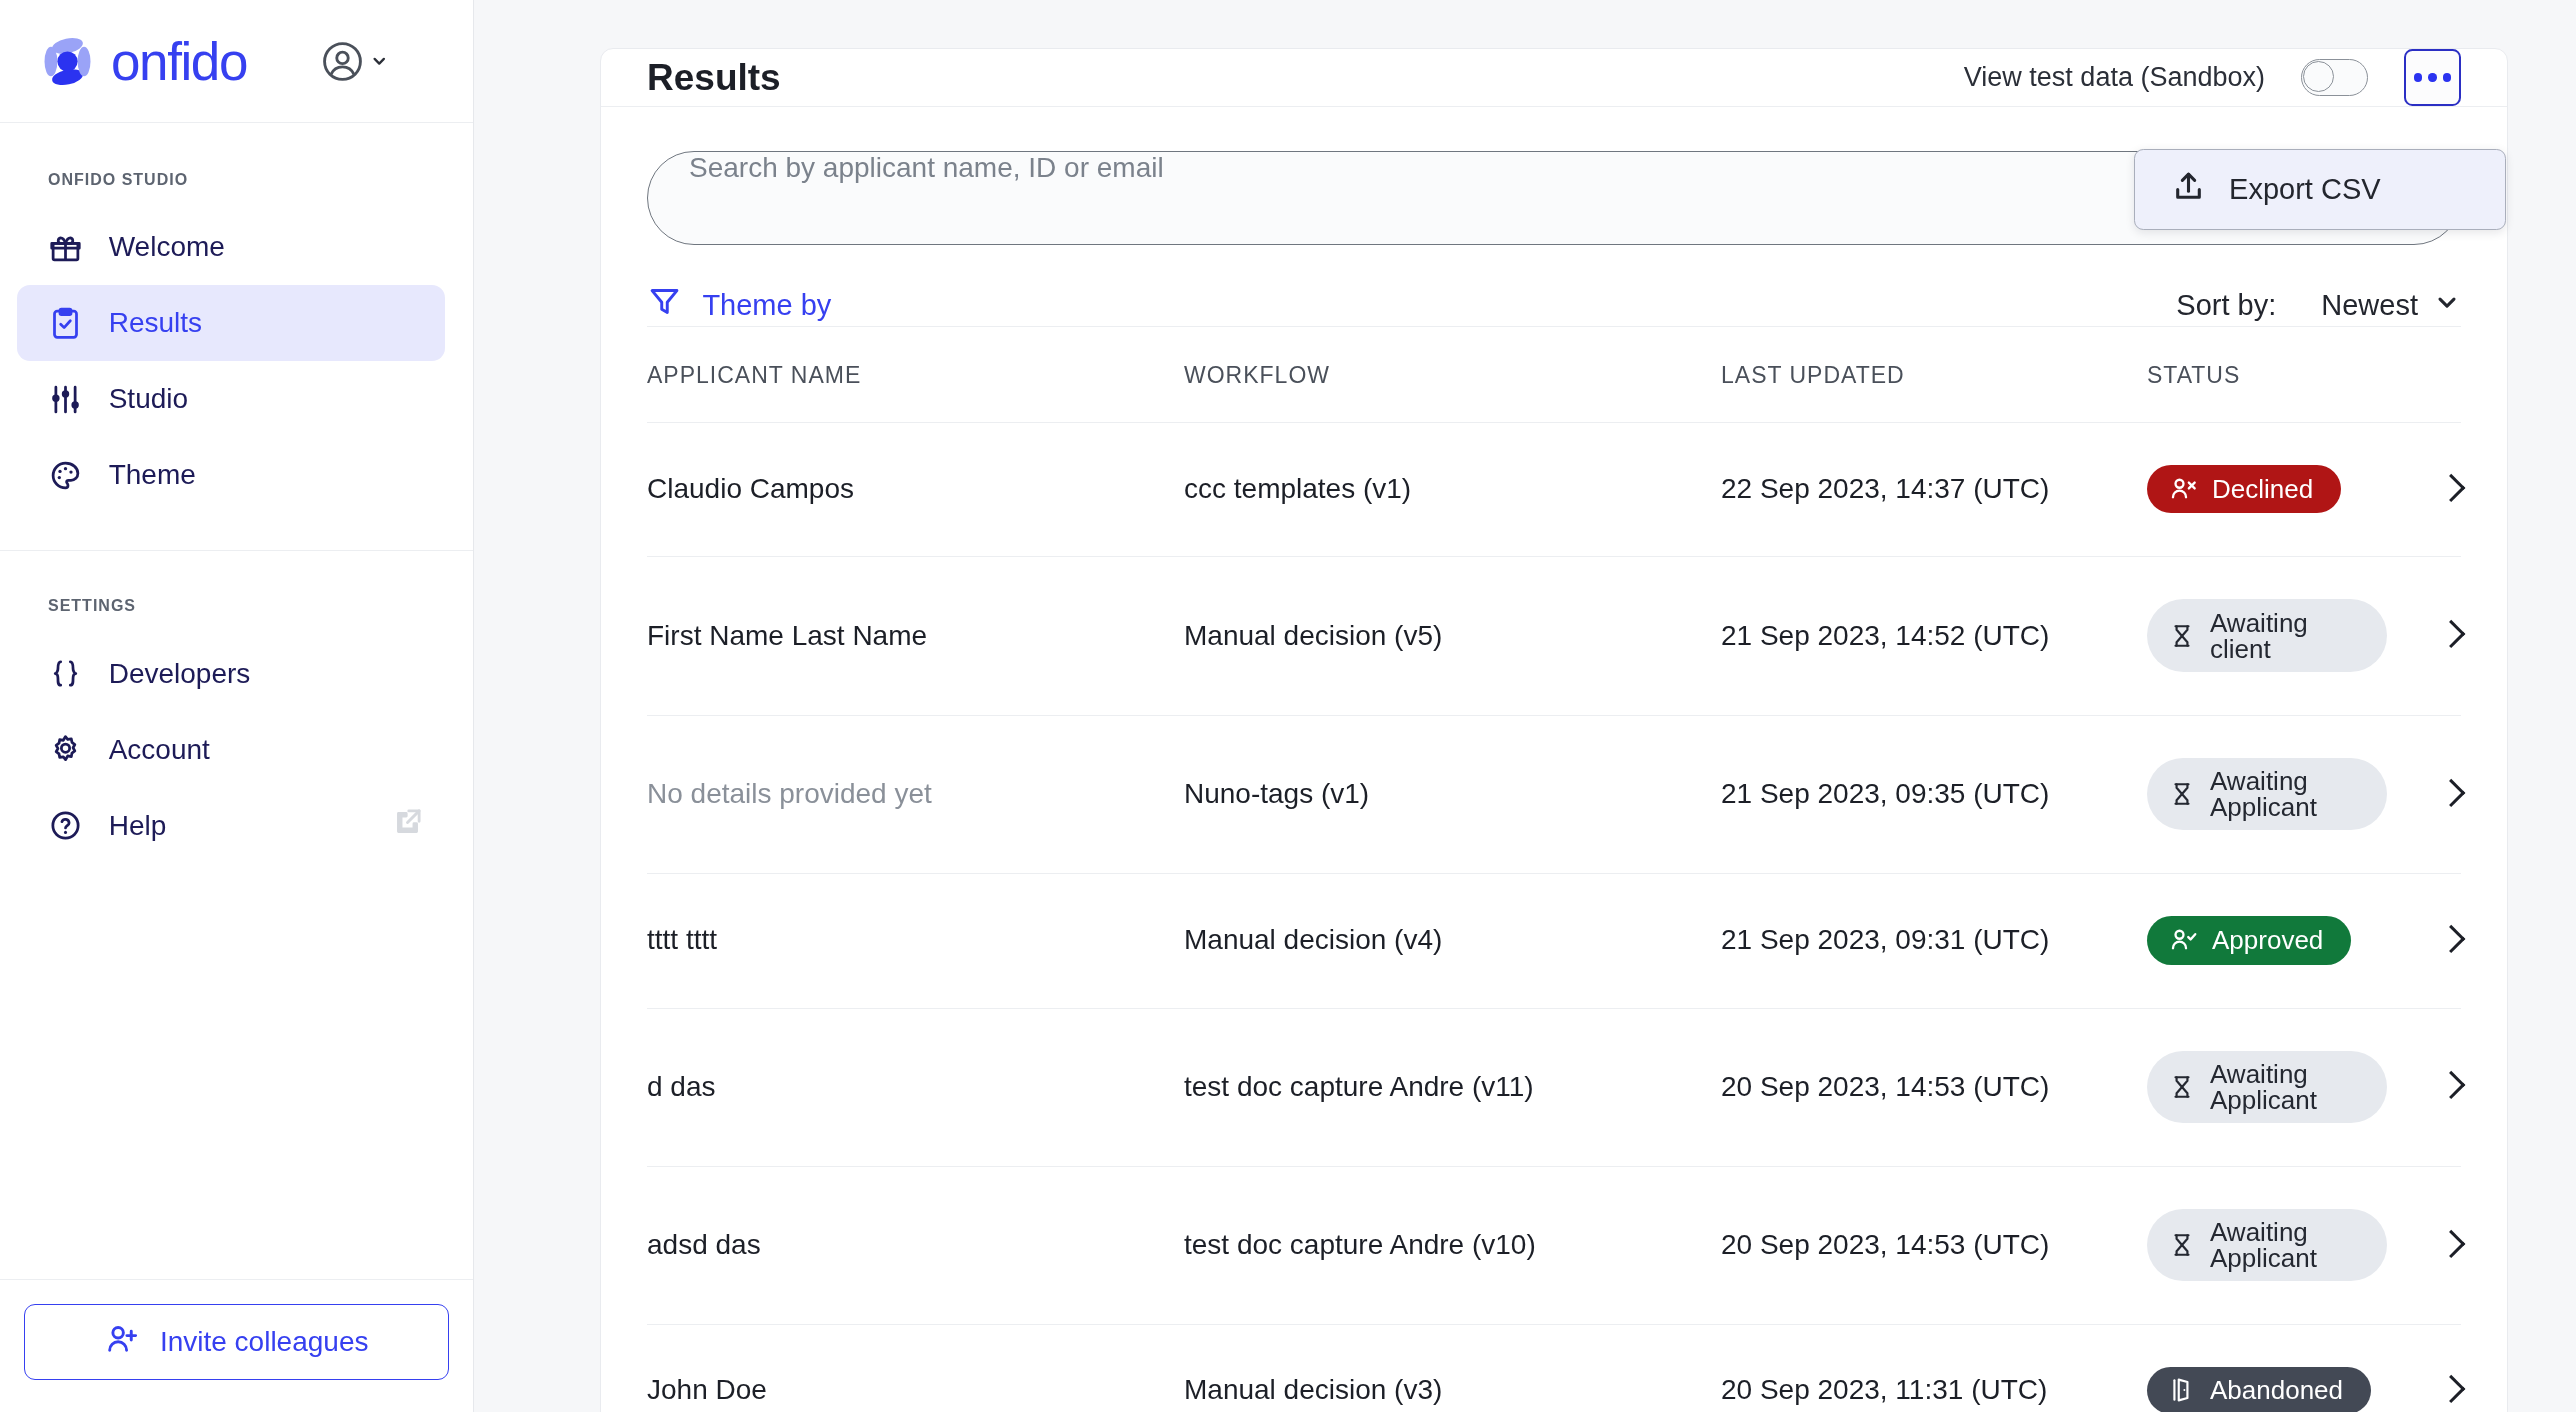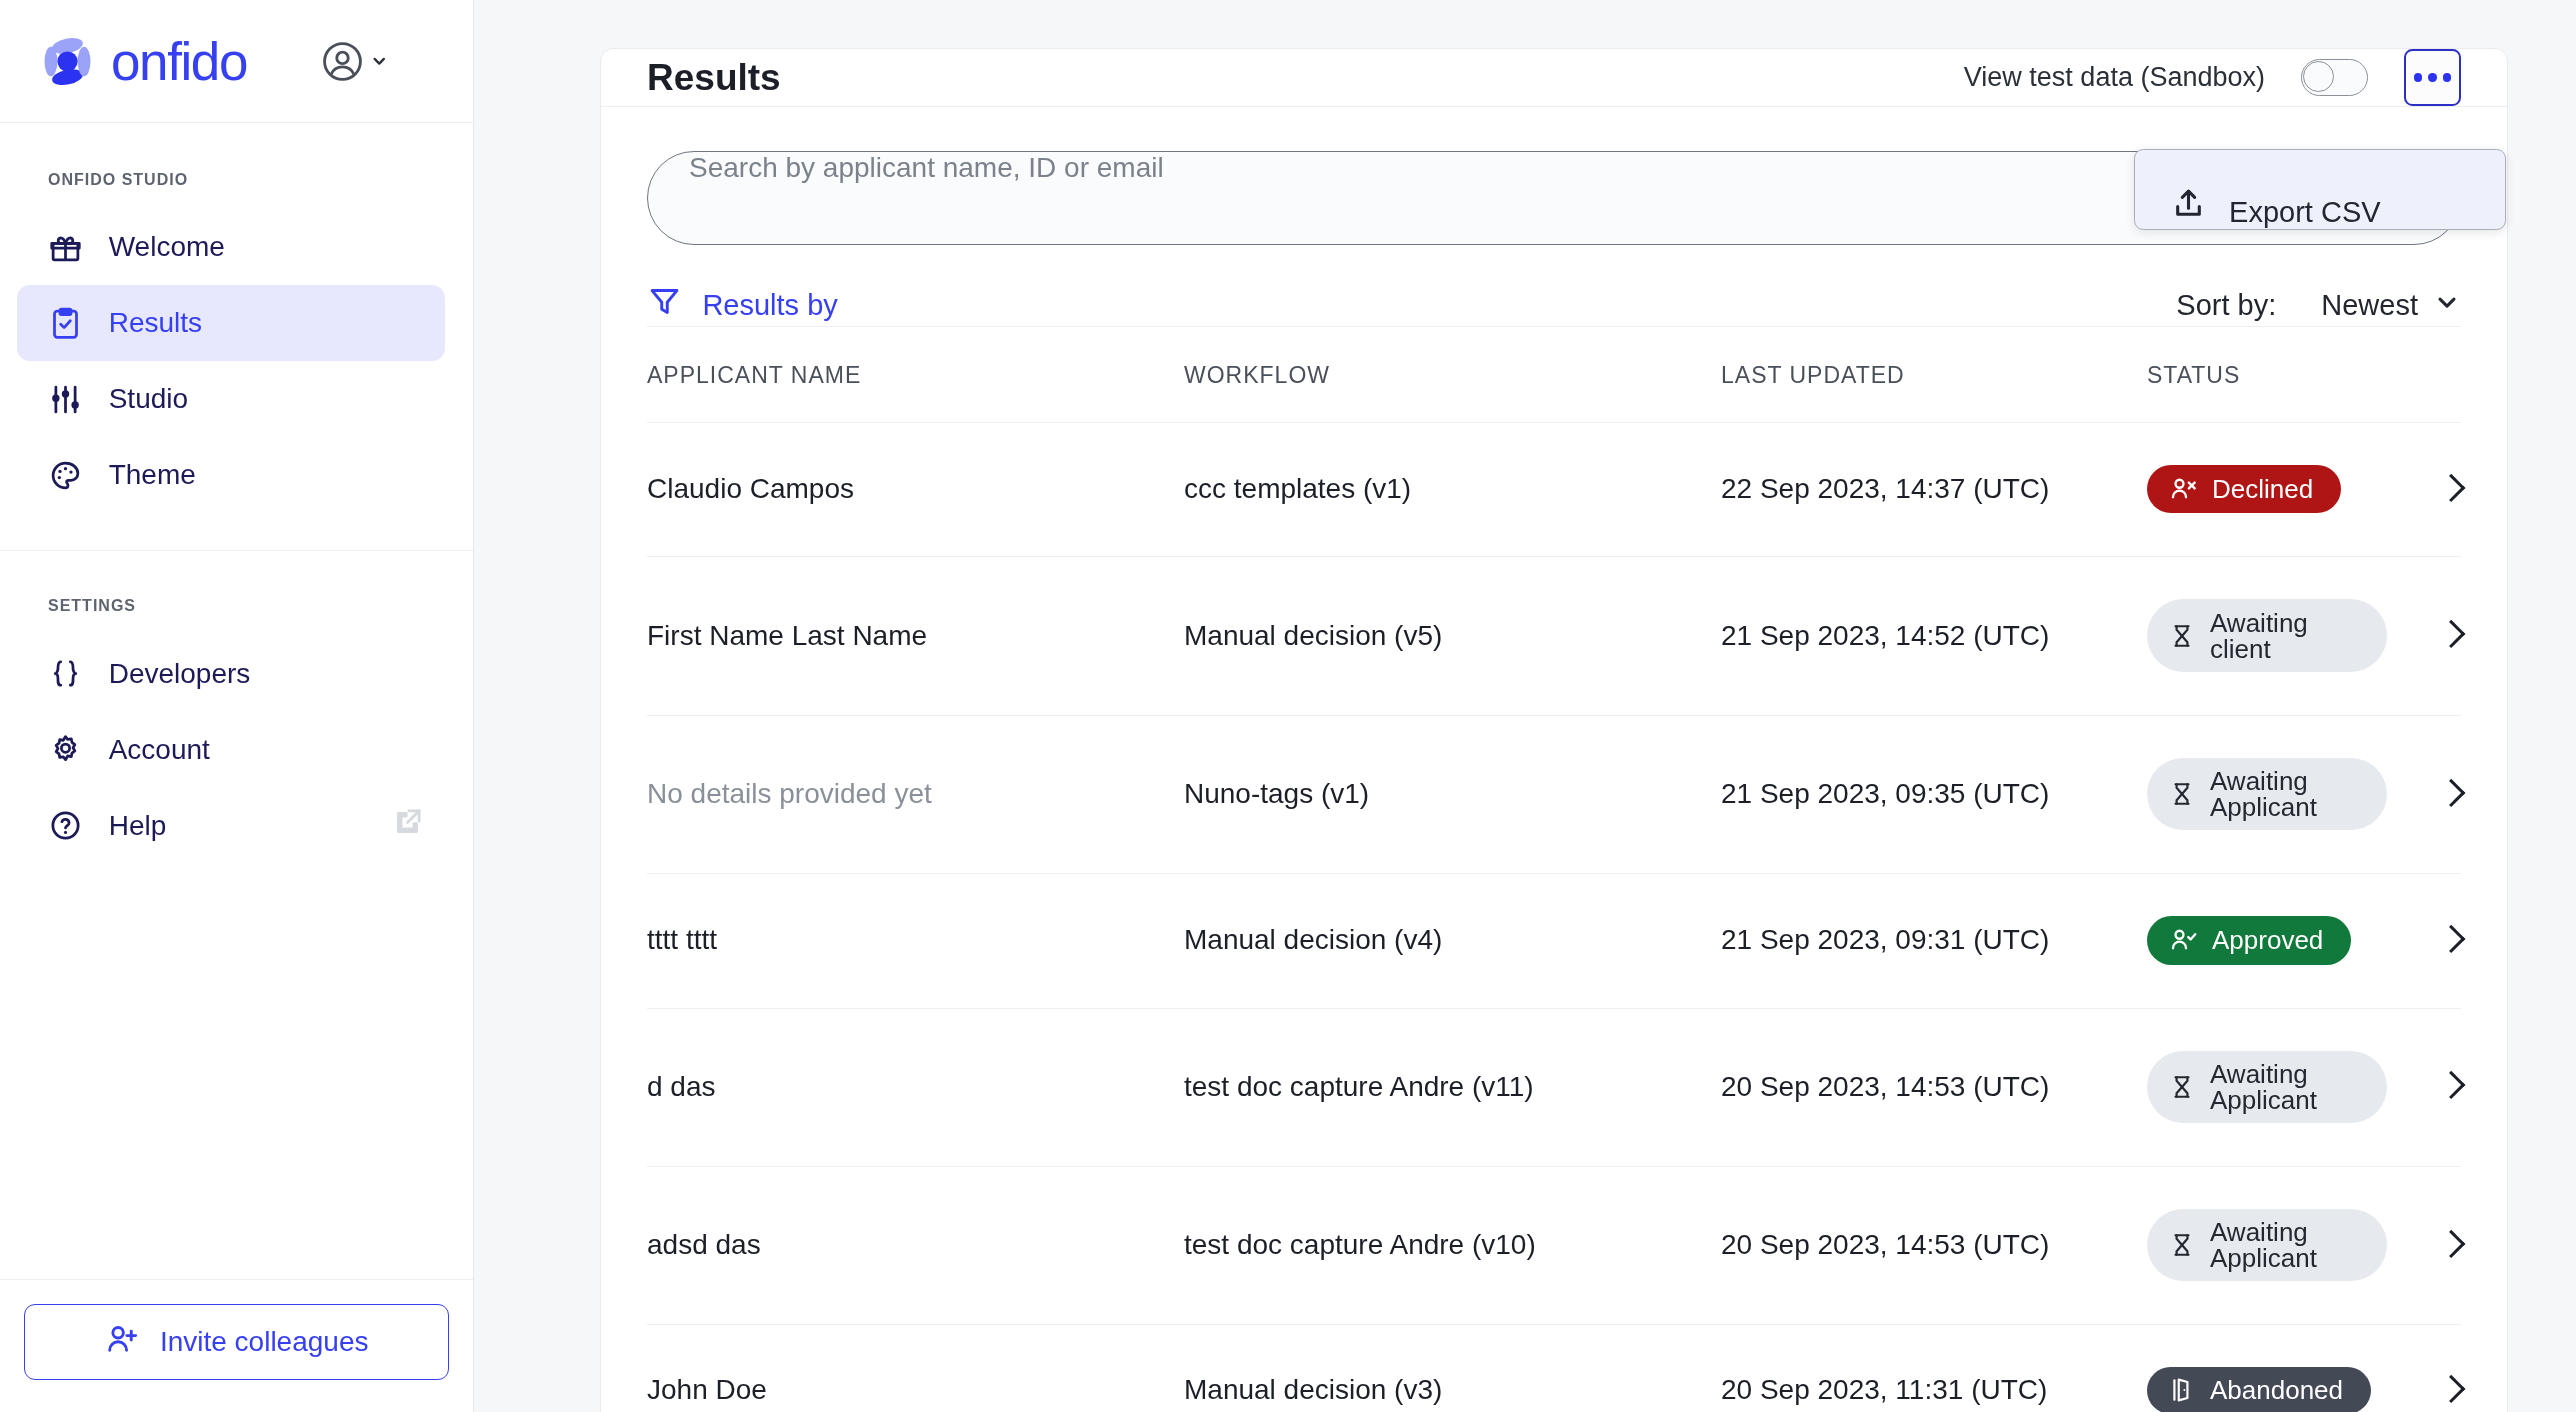--- a/index.html
+++ b/index.html
@@ -135,21 +135,21 @@
   }
   .more-btn i { width: 8.3px; height: 8.3px; border-radius: 50%; background: #2b33f0; display:block;}
 
   .dropdown {
     position: absolute;
     top: 100px; right: 0.9px;
     width: 372px; height: 81px;
     background: #eef0fb;
     border: 0.9px solid #a9aebb;
     border-radius: 9.3px;
-    display: flex; align-items: flex-end;
+    display: flex; align-items: center;
     padding-left: 35px; gap: 22px;
     z-index: 40;
     box-shadow: 0 2.8px 9.3px rgba(20,24,40,.10);
     cursor: pointer;
   }
   .dropdown span { font-size: 29px; color: #23262e; }
 
   .search-wrap { padding: 44px 46px 0 46px; }
   .search-box {
     height: 94px; width: 100%;
@@ -415,21 +415,21 @@
       </div>
     </div>
 
     <div class="filter-row">
       <div class="filter-by">
         <span>
           <svg width="35" height="35" viewBox="0 0 24 24" fill="none" stroke="#3640f0" stroke-width="2" stroke-linejoin="round" stroke-linecap="round">
             <path d="M3.5 4.5h17l-6.6 8v7l-3.8-2.2v-4.8z"></path>
           </svg>
         </span>
-        <span>Results by</span>
+        <span>Theme by</span>
       </div>
       <div class="sort-by">
         <span>Sort by:</span>
         <span class="sv">Newest</span>
         <span>
           <svg width="28" height="28" viewBox="0 0 24 24" fill="none" stroke="#23262e" stroke-width="2.6" stroke-linecap="round" stroke-linejoin="round">
               <path d="M6 9.5l6 6 6-6"></path>
             </svg>
         </span>
       </div>

